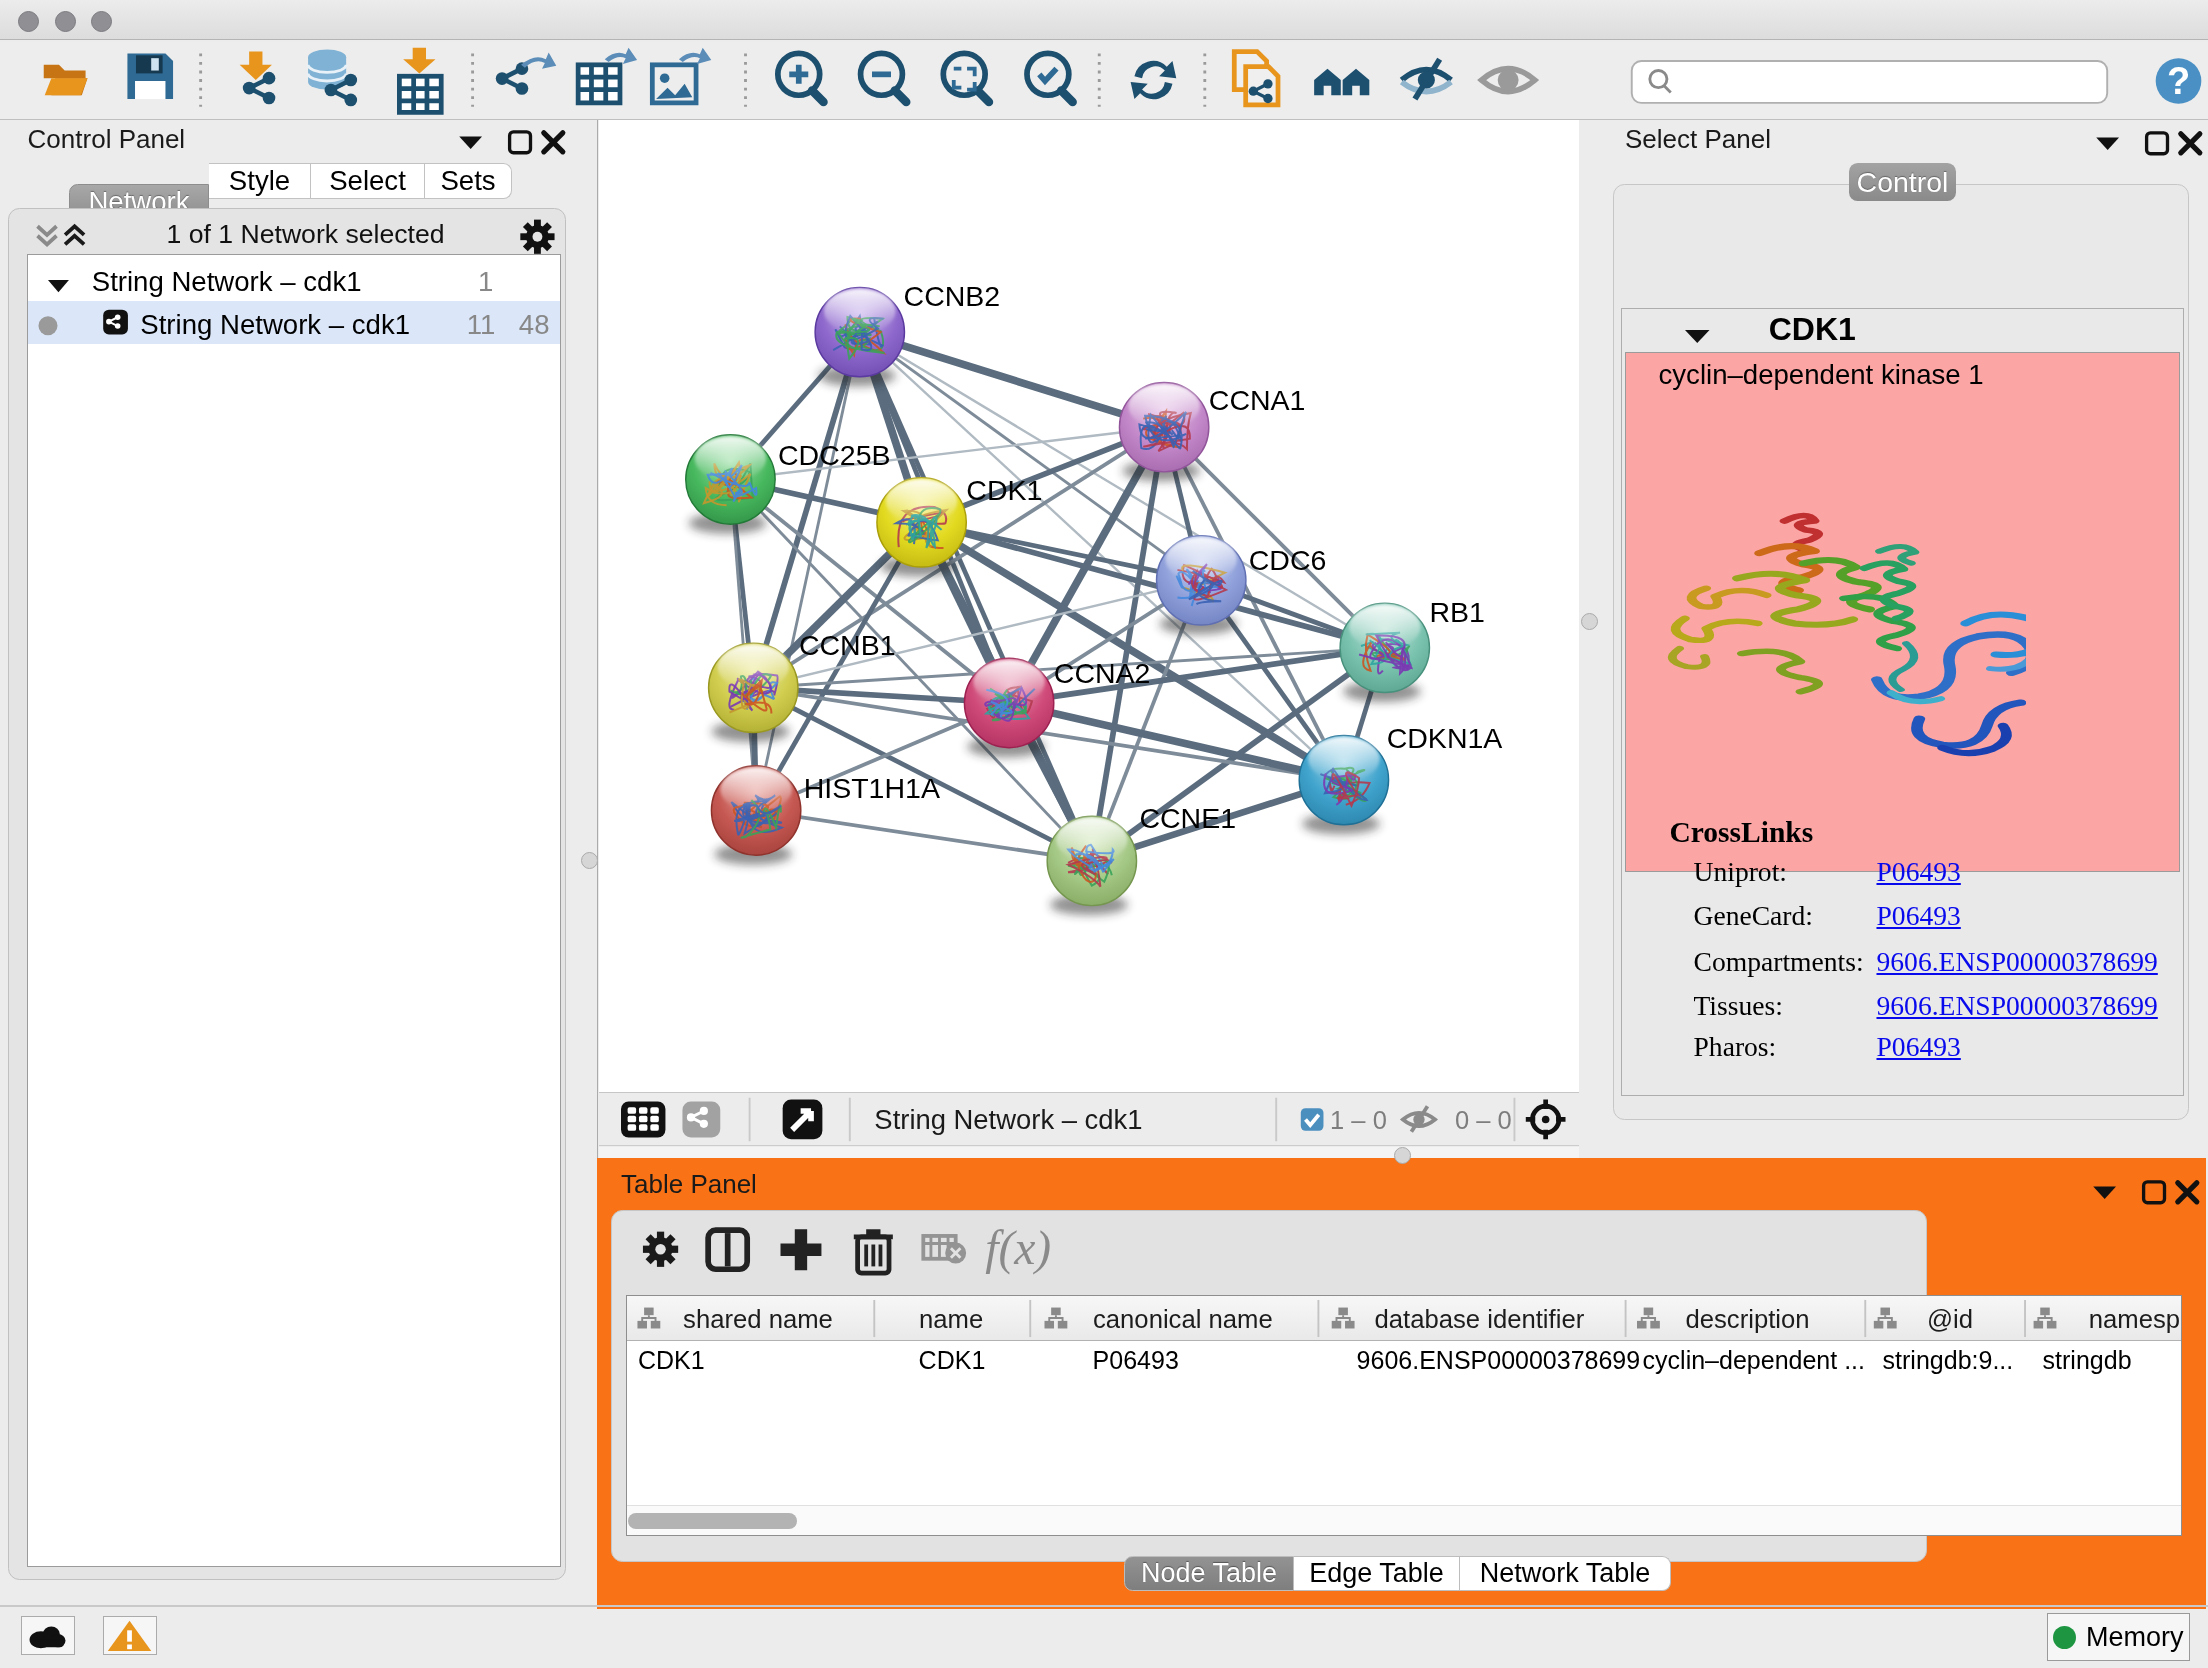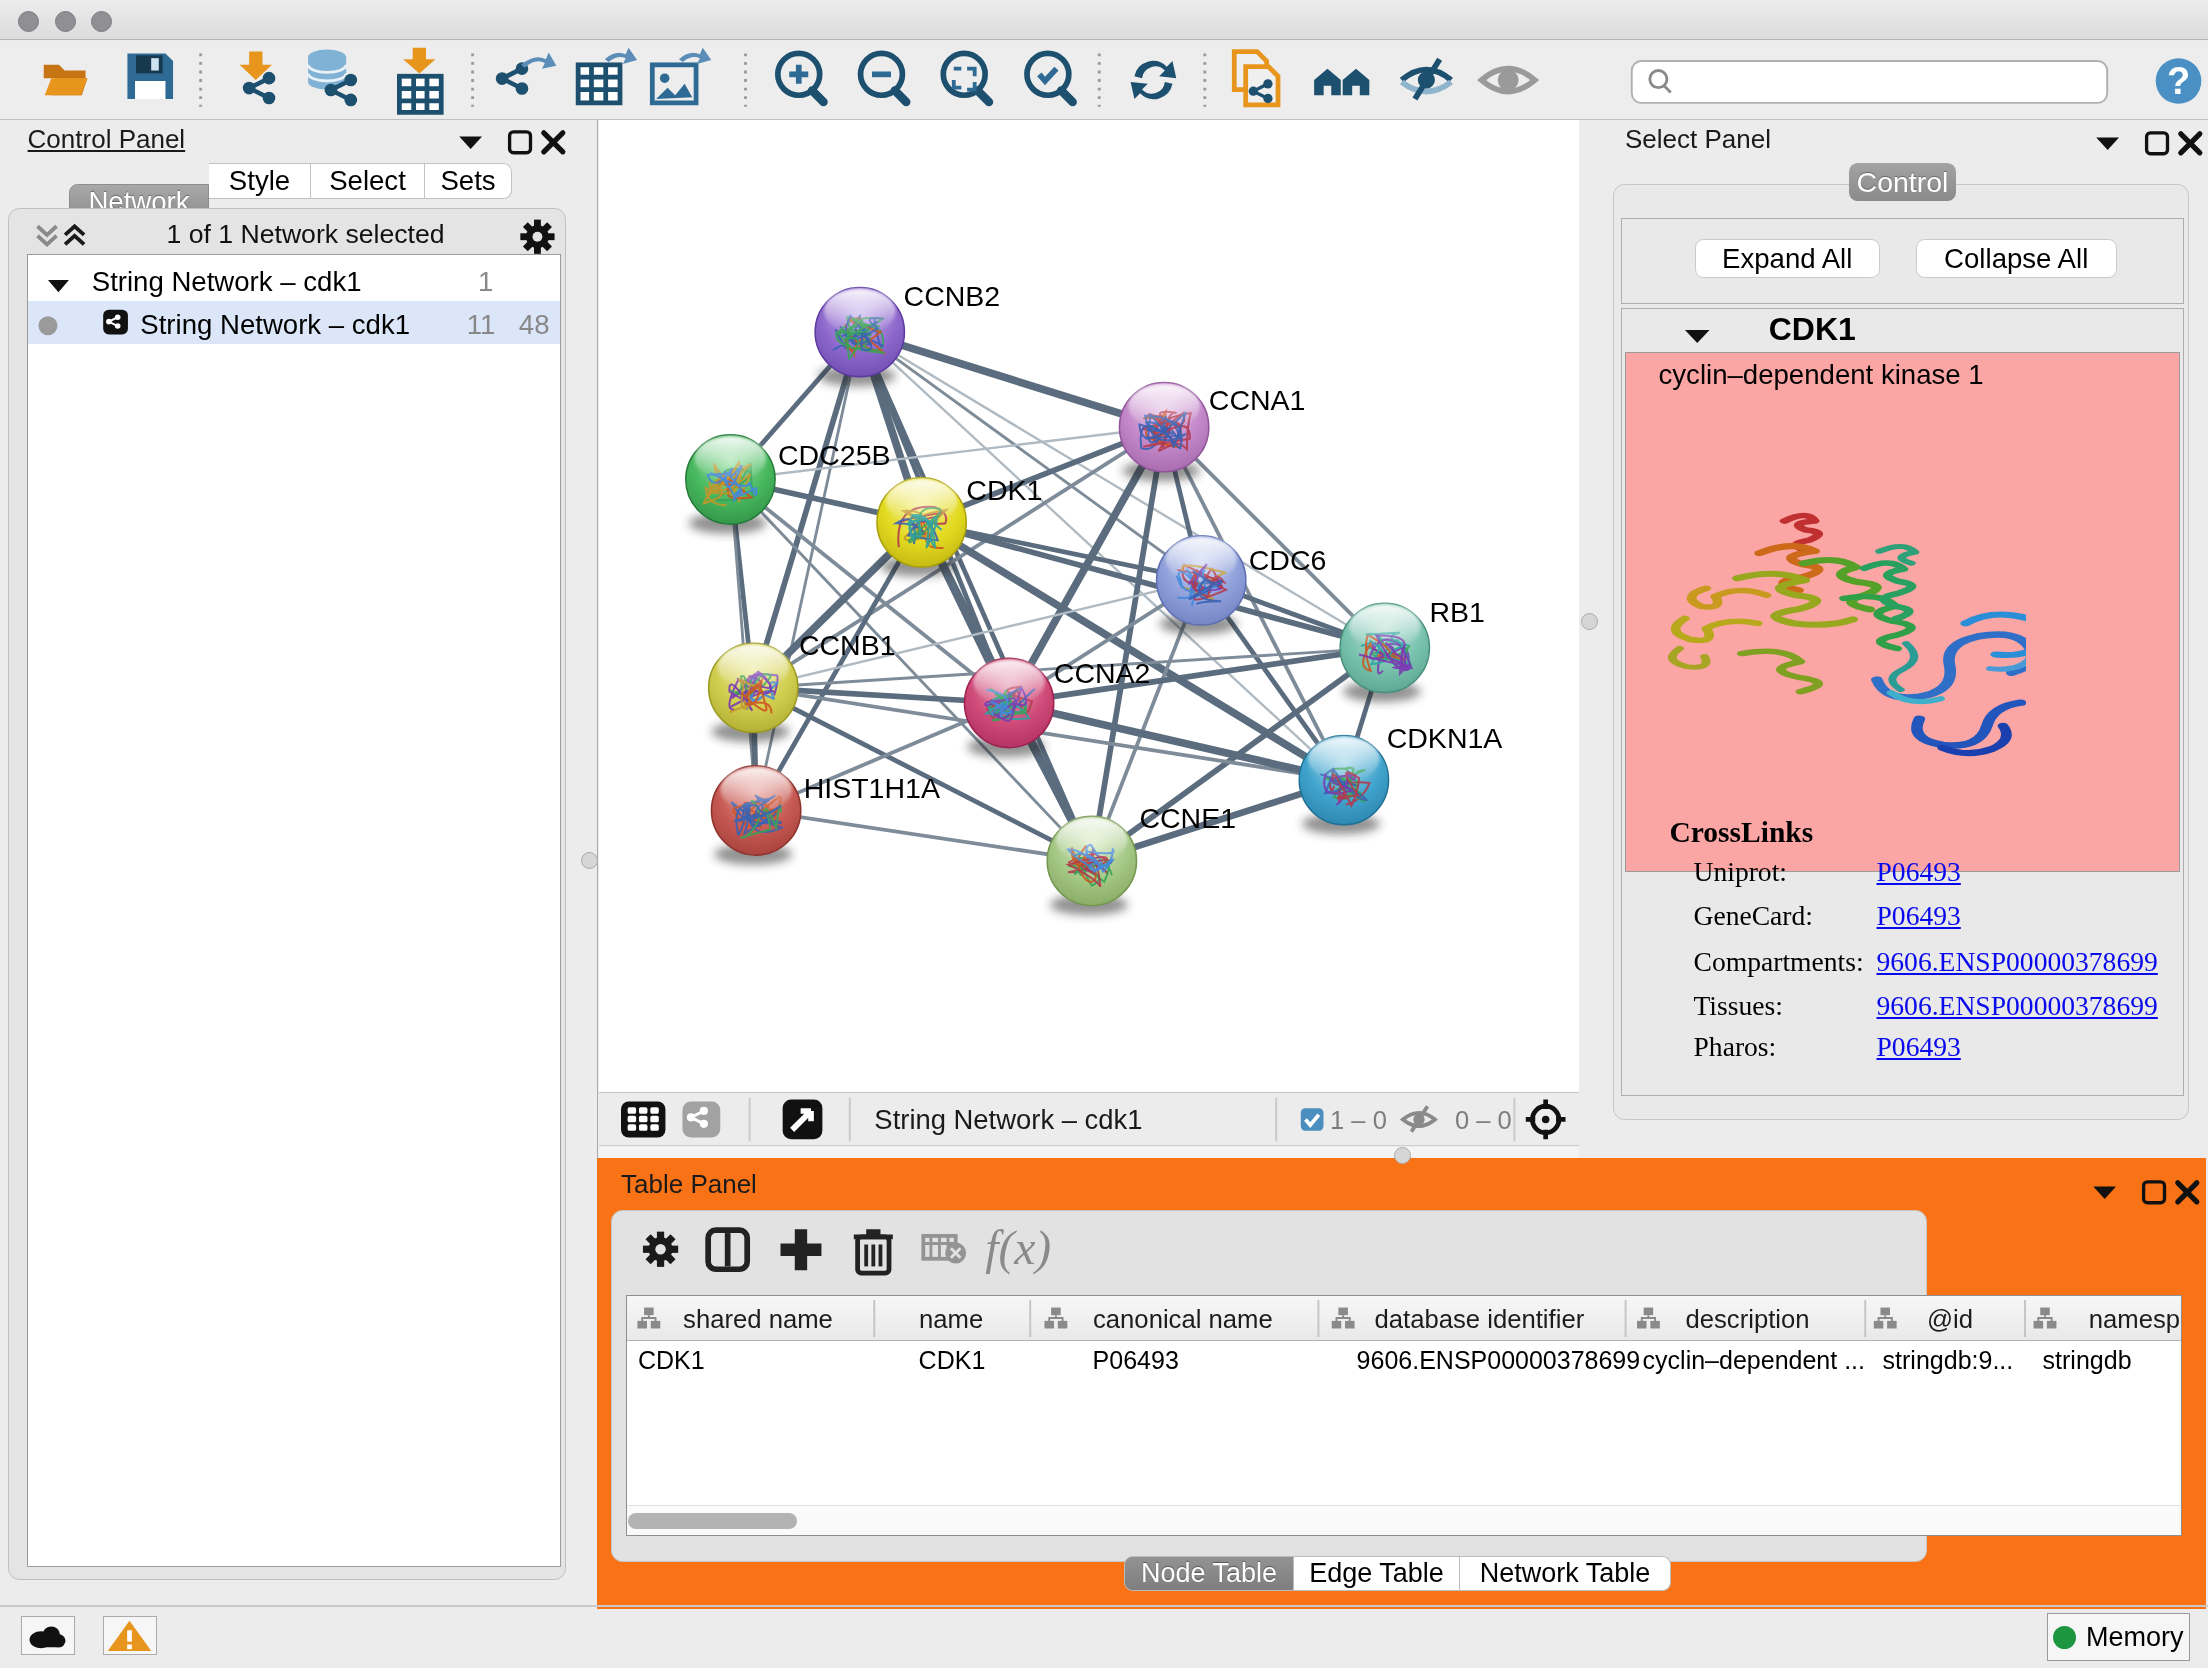--- a/index.html
+++ b/index.html
@@ -227,21 +227,21 @@
         <g transform="translate(1744,41)">
           <circle cx="0" cy="-2" r="9" fill="none" stroke="#8a8a8a" stroke-width="3"></circle>
           <path d="M6 5 l7 7" stroke="#8a8a8a" stroke-width="3"></path>
         </g>
         <circle cx="2291" cy="41" r="24" fill="#4a90c4"></circle>
         <text x="2291" y="55" font-size="40" font-weight="bold" fill="#ffffff" text-anchor="middle" font-family="Liberation Sans, sans-serif">?</text>
       </svg>
     </div>
 
   <div class="abs" id="cpanel">
-    <div class="abs ptitle" style="left:27.6px; top:3.8px;text-decoration:underline;">Control Panel</div>
+    <div class="abs ptitle" style="left:27.6px; top:3.8px;">Control Panel</div>
     <div class="abs" style="left:459px;top:8.6px;">
         <svg width="124" height="28.5" viewBox="0 0 130 30" style="position:absolute;left:0;top:0;overflow:visible;">
           <path d="M0 8 l24 0 l-12 13 z" fill="#111"></path>
           <rect x="53" y="3" width="22" height="22" rx="4" fill="none" stroke="#111" stroke-width="3.5"></rect>
           <path d="M89 4 l20 20 M109 4 l-20 20" stroke="#111" stroke-width="5.5" stroke-linecap="round"></path>
         </svg>
       </div>
     <div class="abs tabseg">
       <div class="tab first sel" style="width:140px;">Network</div>
       <div class="tab" style="width:102px;">Style</div>
@@ -590,24 +590,20 @@
     <div class="abs ptitle" style="left:43px; top:3.8px;">Select Panel</div>
     <div class="abs" style="left:514px;top:9.5px;">
         <svg width="124" height="28.5" viewBox="0 0 130 30" style="position:absolute;left:0;top:0;overflow:visible;">
           <path d="M0 8 l24 0 l-12 13 z" fill="#111"></path>
           <rect x="53" y="3" width="22" height="22" rx="4" fill="none" stroke="#111" stroke-width="3.5"></rect>
           <path d="M89 4 l20 20 M109 4 l-20 20" stroke="#111" stroke-width="5.5" stroke-linecap="round"></path>
         </svg>
       </div>
     <div class="abs" id="stringtab">Control</div>
     <div class="abs" id="rp-cont">
-      <div class="abs" id="rp-box1">
-        <div class="abs rbtn" style="left:73px; width:185px;">Expand All</div>
-        <div class="abs rbtn" style="left:294px; width:201px;">Collapse All</div>
-      </div>
       <div class="abs" id="rp-box2">
         <div class="abs" style="left:61px;top:19px;">
             <svg width="28.5" height="17" viewBox="0 0 30 18" style="position:absolute;left:0;top:0;">
               <path d="M2 2 l26 0 l-13 14 z" fill="#111"></path>
             </svg>
           </div>
         <div class="abs" style="left:147px; top:1.9px; font-size:32px; font-weight:bold;">CDK1</div>
         <div class="abs" id="rp-innerbox">
           <div class="abs" style="left:32px; top:5.7px; font-size:27.6px;">cyclin–dependent kinase 1</div>
           <div class="abs" id="protein">

